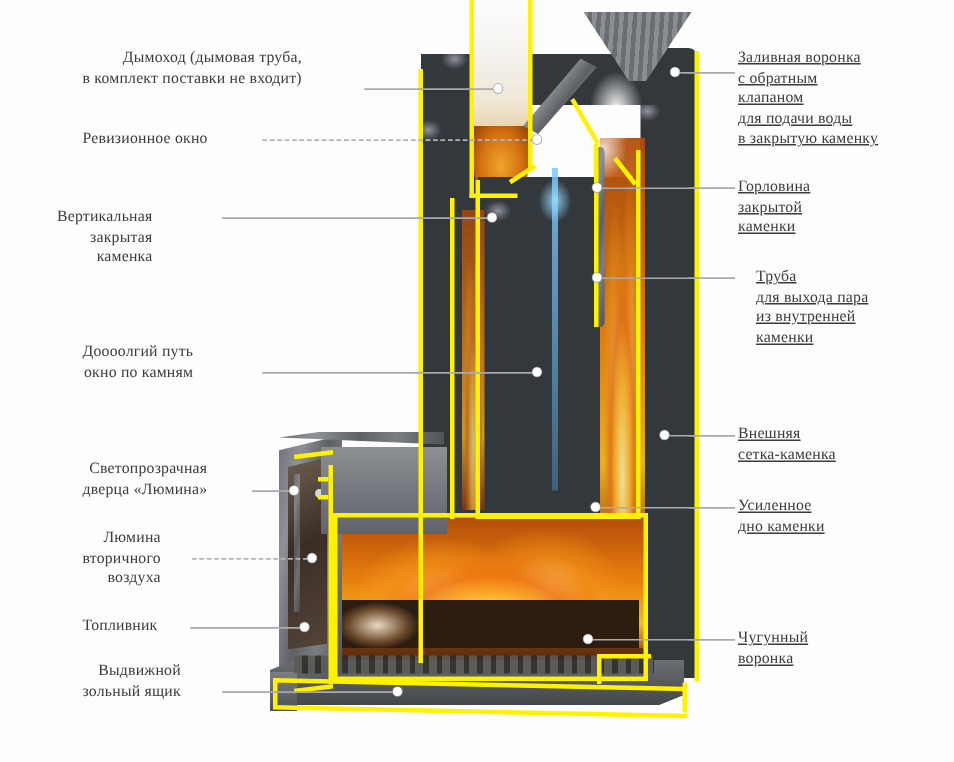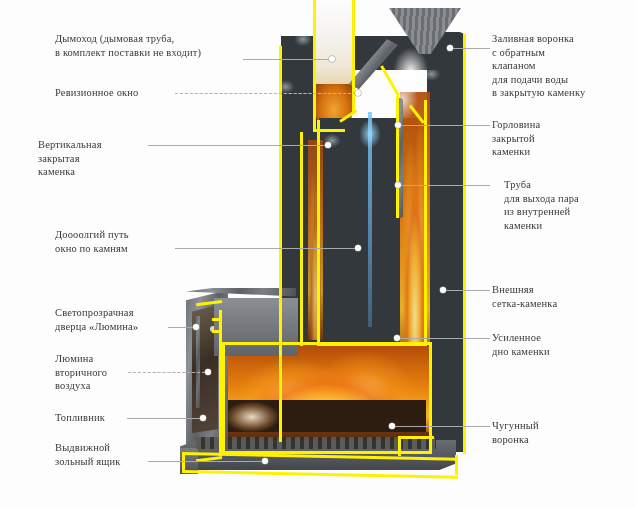--- a/index.html
+++ b/index.html
@@ -3,22 +3,22 @@
 <meta charset="utf-8">
 <style>
   html,body{margin:0;padding:0;background:#ffffff;}
   body{width:636px;height:508px;overflow:hidden;
        font-family:"Liberation Serif","DejaVu Serif",serif;}
   #stage{position:relative;width:636px;height:508px;background:#fdfdfd;}
 
   
   .label{position:absolute;font-size:10.5px;line-height:13.5px;
          color:#3b3b3f;letter-spacing:.15px;white-space:pre-line;}
-  .label.left{text-align:left;}
-  .label.right{text-align:left;}
+  .label.left{text-align:right;}
+  .label.right{text-align:left;text-decoration:underline;}
 
   
   .leader{position:absolute;height:1px;background:#aaaaad;}
   .leader.dashed{background:none;
       border-top:1px dashed #b4b4b7;height:0;}
   .dot{position:absolute;width:6px;height:6px;border-radius:50%;
        background:#ffffff;box-shadow:0 0 0 .5px #9a9a9d;}
 
   
   #stove{position:absolute;left:0;top:0;width:636px;height:508px;}

